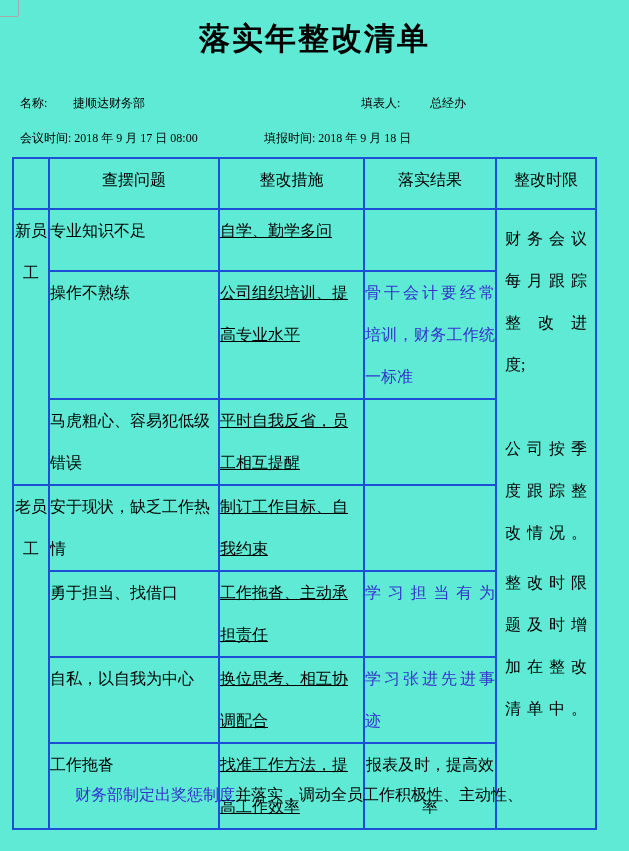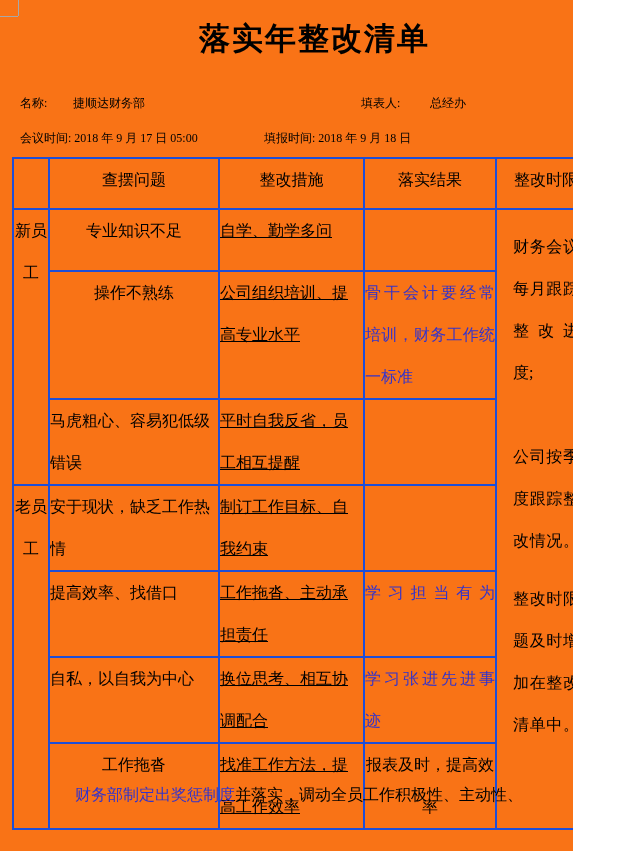--- a/index.html
+++ b/index.html
@@ -1,17 +1,17 @@
 <!DOCTYPE html>
 <html><head>
 <meta charset="utf-8">
 <style>
   html,body{margin:0;padding:0;background:#fff;}
   .page{
-    position:relative;width:573px;height:851px;background:#f97316;
+    position:relative;width:629px;height:851px;background:#5eead4;
     font-family:"Liberation Serif","DejaVu Serif",serif;color:#000;overflow:hidden;
   }
   
   .cm-v{position:absolute;left:18px;top:0;width:1px;height:16px;background:#a8a8a8;}
   .cm-h{position:absolute;left:0;top:16px;width:18px;height:1px;background:#a8a8a8;}
   
   .title{
     position:absolute;left:0;top:18px;width:629px;margin:0;
     text-align:center;font-size:31px;font-weight:bold;letter-spacing:2px;
   }
@@ -25,32 +25,32 @@
   table.grid td{
     border:2px solid #1d4ed8;padding:0;vertical-align:top;
     font-size:16px;line-height:42px;overflow:hidden;
   }
   td.hd{text-align:center;line-height:20px;padding-top:3px;vertical-align:top;}
   td.group{
     text-align:center;vertical-align:middle;line-height:42px;
     padding:20px 0 0 0;
   }
   td.c2l{padding:8px 24px 0 5px;text-align:left;}
-  td.c2c{padding:8px 2px 0 2px;text-align:center;}
+  td.c2c{padding:8px 2px 0 2px;}
   td.c2one{padding-top:26px;}
   td.c3{padding:8px 12px 0 9px;text-align:left;text-decoration:underline;}
   td.c3one{padding-top:26px;}
   td.c4{padding:8px 5px 0 7px;text-align:center;}
   td.c4blue{padding:3px 5px 0 7px;}
   td.c5{padding:14px 8px 0 5px;}
   .blue{color:#3333cc;}
   .bl{font-size:13px;line-height:16px;color:#3333cc;}
   .bl .jl{text-align:justify;text-align-last:justify;}
   .bl .ll{text-align:left;}
-  .c5 .p{margin:16px;}
+  .c5 .p{margin:8px;}
   .c5 .p2{margin-top:42px;}
   .c5 .p3{margin-top:8px;}
   .c5 .jl{text-align:justify;text-align-last:justify;line-height:42px;}
   .c5 .ll{text-align:left;line-height:42px;}
   
   .footer{position:absolute;left:75px;top:784px;font-size:16px;line-height:22px;white-space:nowrap;}
 </style>
 </head>
 <body>
 
@@ -58,21 +58,21 @@
 
   <span class="cm-v"></span>
   <span class="cm-h"></span>
 
   <h1 class="title">落实年整改清单</h1>
 
   <span class="meta-span" style="left:20px;top:93px;">名称:</span>
   <span class="meta-span" style="left:73px;top:93px;">捷顺达财务部</span>
   <span class="meta-span" style="left:361px;top:93px;text-align:center;">填表人:</span>
   <span class="meta-span" style="left:430px;top:93px;">总经办</span>
-  <span class="meta-span" style="left:20px;top:128px;">会议时间: 2018 年 9 月 17 日 05:00</span>
+  <span class="meta-span" style="left:20px;top:128px;">会议时间: 2018 年 9 月 17 日 08:00</span>
   <span class="meta-span" style="left:264px;top:128px;">填报时间: 2018 年 9 月 18 日</span>
 
   <table class="grid">
     <colgroup>
       <col style="width:36px">
         <col style="width:170px">
         <col style="width:145px">
         <col style="width:132px">
         <col style="width:100px">
     </colgroup>
@@ -128,21 +128,21 @@
     </tr>
 
     <tr style="height:81px">
       <td class="group" rowspan="4">老员工</td>
       <td class="c2l">安于现状，缺乏工作热情</td>
       <td class="c3">制订工作目标、自我约束</td>
       <td class="c4"></td>
     </tr>
 
     <tr style="height:84px">
-      <td class="c2l">提高效率、找借口</td>
+      <td class="c2l">勇于担当、找借口</td>
       <td class="c3">工作拖沓、主动承担责任</td>
       <td class="c4blue bl">
         <div class="jl">学习担当有为</div>
       </td>
     </tr>
 
     <tr style="height:84px">
       <td class="c2l">自私，以自我为中心</td>
       <td class="c3">换位思考、相互协调配合</td>
       <td class="c4blue bl">

